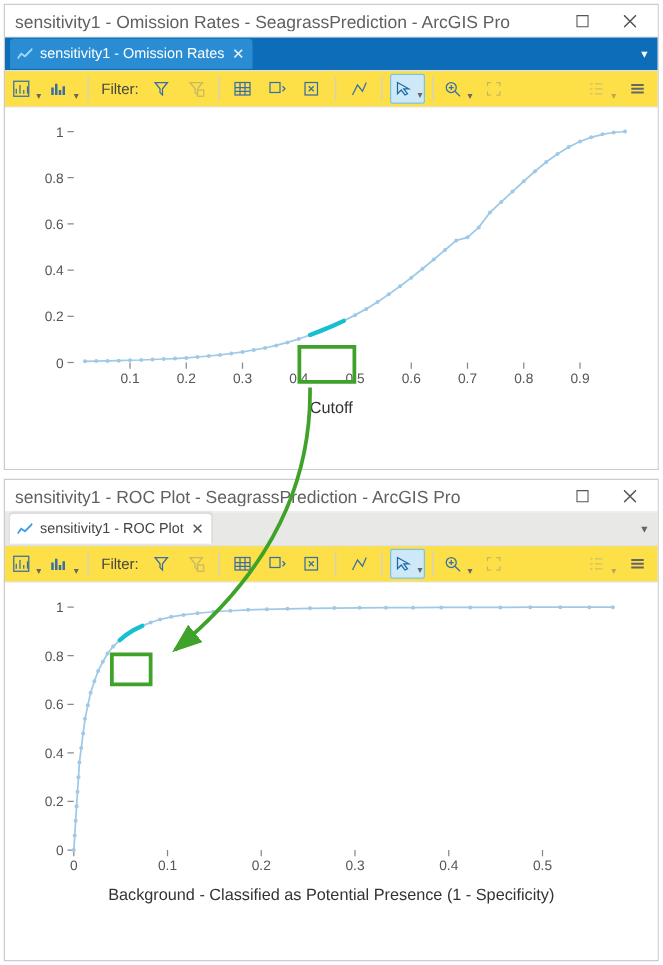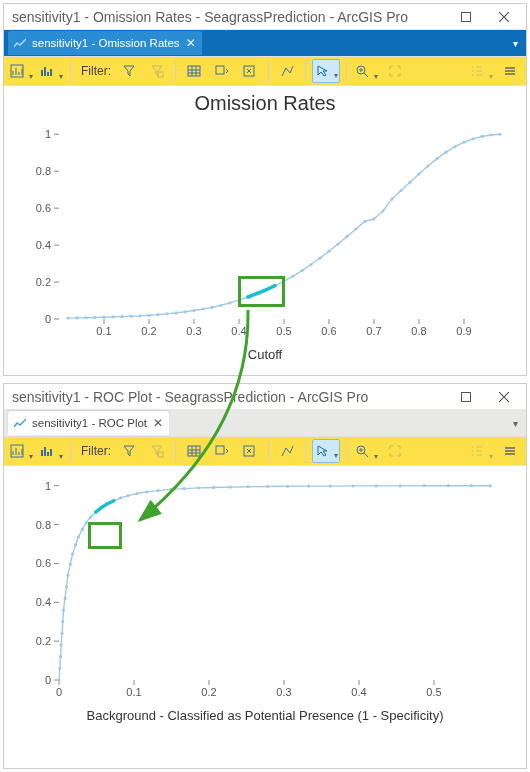--- a/index.html
+++ b/index.html
@@ -228,21 +228,20 @@
           <path d="M2 3 H4 M6 3 H12 M2 7 H4 M6 7 H12 M2 11 H4 M6 11 H12" stroke="#999"></path>
         </svg>
       </div>
     <div class="tbtn">
         <svg width="14" height="14">
           <path d="M2 4 H12 M2 7 H12 M2 10 H12" stroke="#666" stroke-width="1.5"></path>
         </svg>
       </div>
   </div>
   <div class="chart-area">
-    <div class="chart-title">Omission Rates</div>
 
     <svg id="svg1" width="520" height="230">
         <line x1="100" x2="100" y1="204" y2="209" stroke="#888"></line>
         <text x="100" y="220" text-anchor="middle" font-size="11" fill="#555">0.1</text>
         <line x1="145" x2="145" y1="204" y2="209" stroke="#888"></line>
         <text x="145" y="220" text-anchor="middle" font-size="11" fill="#555">0.2</text>
         <line x1="190" x2="190" y1="204" y2="209" stroke="#888"></line>
         <text x="190" y="220" text-anchor="middle" font-size="11" fill="#555">0.3</text>
         <line x1="235" x2="235" y1="204" y2="209" stroke="#888"></line>
         <text x="235" y="220" text-anchor="middle" font-size="11" fill="#555">0.4</text>

